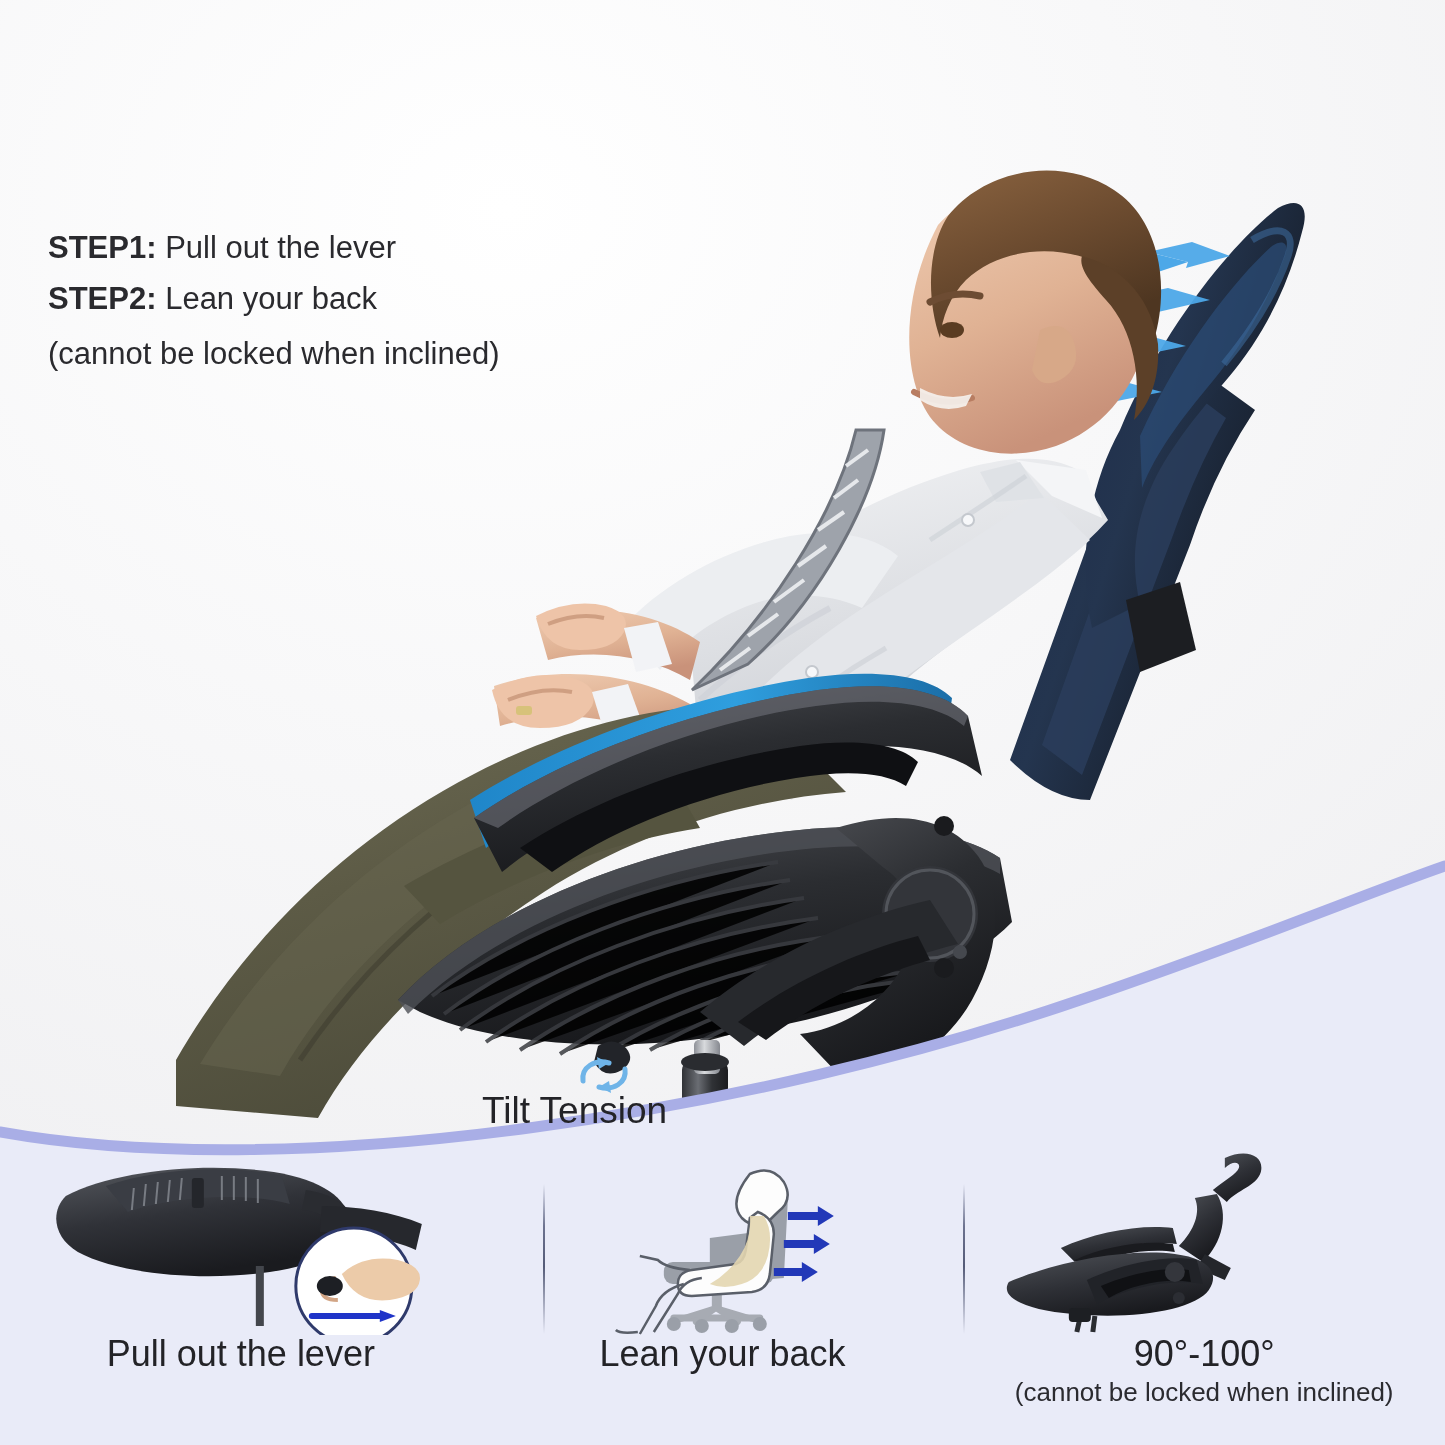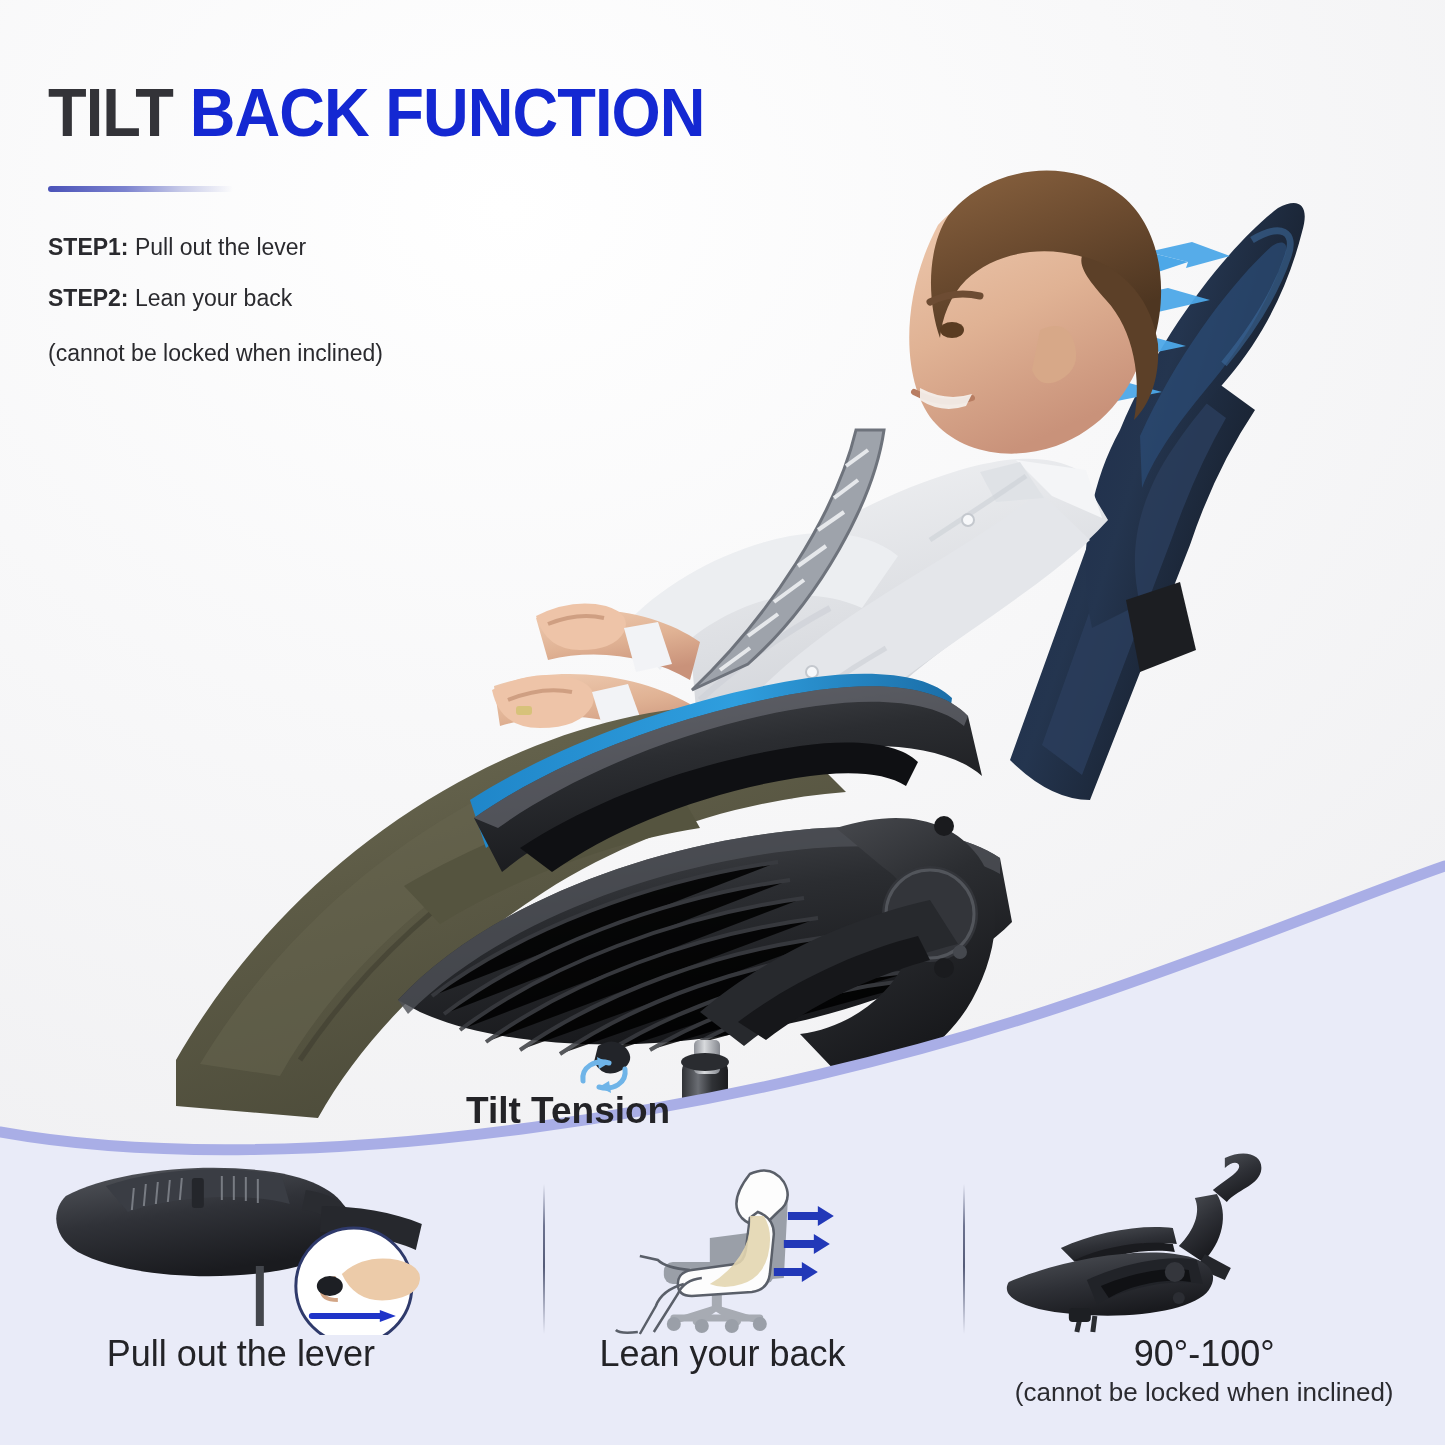--- a/index.html
+++ b/index.html
@@ -43,41 +43,40 @@
     width:185px; height:6px;
     border-radius:3px;
     background:linear-gradient(90deg,#4a52b8 0%,#7c83cf 42%,#c7cae8 72%,rgba(231,232,245,0) 100%);
   }
 
   
   .steps {
     position:absolute;
     left:48px; top:222px;
     color:#2a2a2e;
-    font-size:23px;
+    font-size:31px;
     line-height:51px;
     white-space:nowrap;
   }
   .steps .row { display:block; }
   .steps b { font-weight:bold; }
   .steps .note { display:block; margin-top:4px; }
 
   
   .hero { position:absolute; left:0; top:0; width:1445px; height:1160px; }
   .hero svg { display:block; width:1445px; height:1160px; }
 
   
   .tilt-tension {
     position:absolute;
-    left:466px; top:1090px;
+    left:482px; top:1090px;
     font-size:37px;
     color:#232327;
     letter-spacing:0px;
     white-space:nowrap;
-    font-weight:bold;
   }
   .tilt-icon {
     position:absolute;
     left:575px; top:1055px;
     width:58px; height:40px;
   }
 
   
   .bottom {
     position:absolute;
@@ -413,26 +412,20 @@
       <defs>
         <clipPath id="belowCurve">
           <path d="M0 1132 C300 1186 760 1110 1080 1000 C1250 942 1370 892 1445 866 L1445 1445 L0 1445 Z"></path>
         </clipPath>
       </defs>
       <path d="M0 1132 C300 1186 760 1110 1080 1000 C1250 942 1370 892 1445 866 L1445 1445 L0 1445 Z" fill="#e9ebf8"></path>
       <path d="M0 1132 C300 1186 760 1110 1080 1000 C1250 942 1370 892 1445 866" fill="none" stroke="#a9aee6" stroke-width="11" stroke-linecap="round"></path>
     </svg>
   </div>
 
-  <div class="header">
-    <div class="title">
-      <span class="t-dark">TILT </span><span class="t-blue">BACK FUNCTION</span>
-    </div>
-    <div class="title-rule"></div>
-  </div>
 
   <div class="steps">
     <span class="row"><b>STEP1:</b><span> Pull out the lever</span></span>
     <span class="row"><b>STEP2:</b><span> Lean your back</span></span>
     <span class="note">(cannot be locked when inclined)</span>
   </div>
 
   <div class="tilt-icon">
     <svg viewBox="0 0 58 40" xmlns="http://www.w3.org/2000/svg">
       <path d="M8 26 C6 12 20 4 34 8" fill="none" stroke="#6fb4e8" stroke-width="5" stroke-linecap="round"></path>

